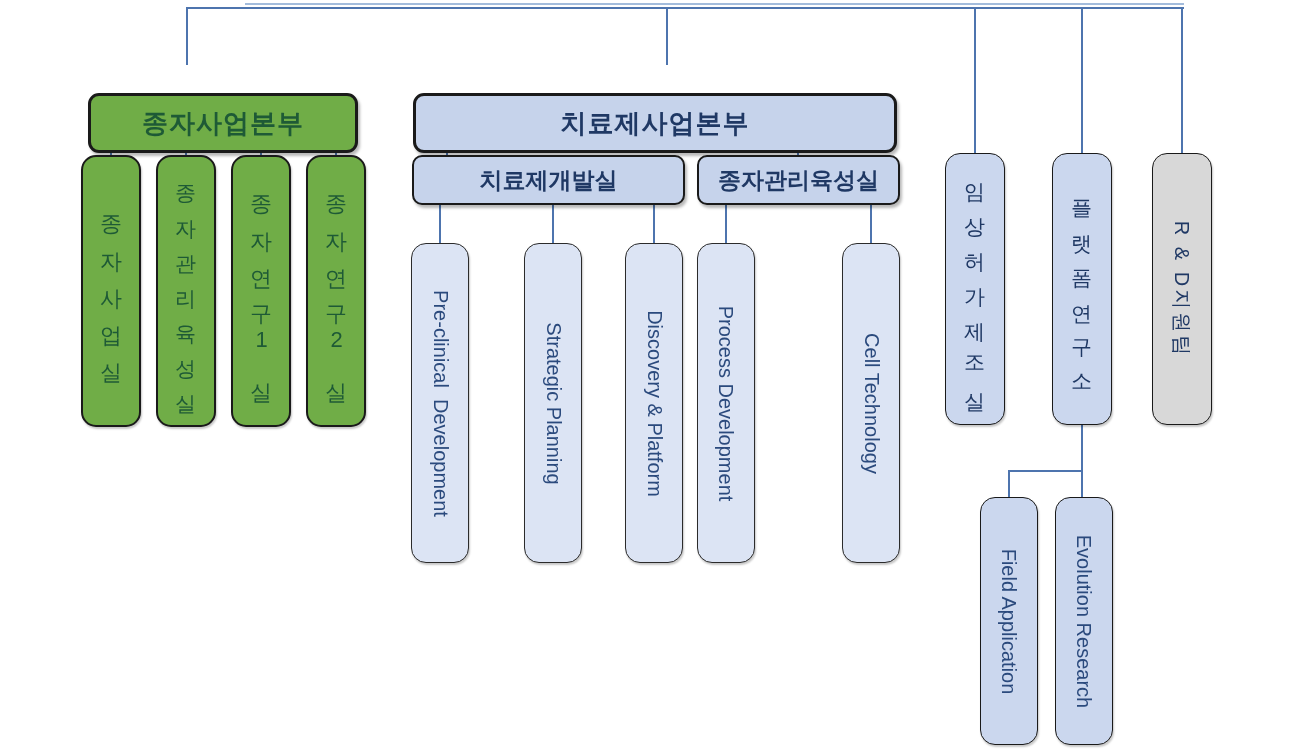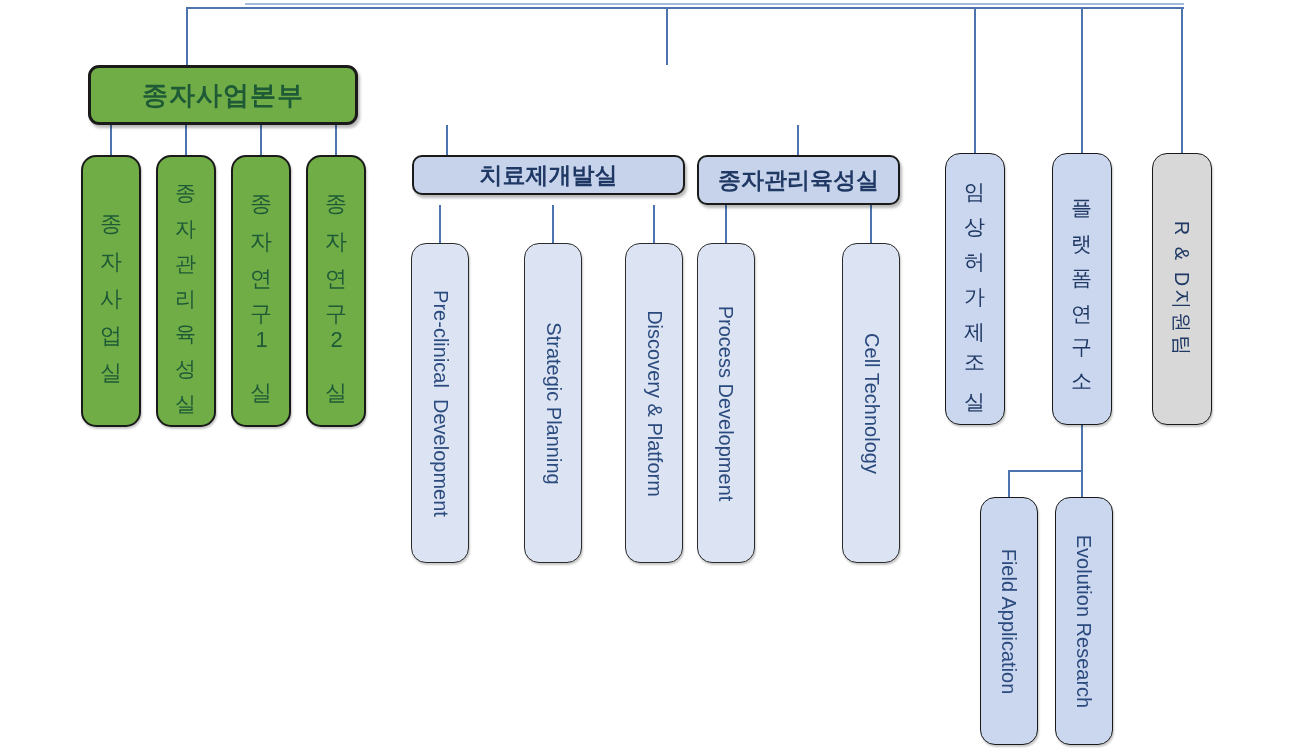--- a/index.html
+++ b/index.html
@@ -17,21 +17,21 @@
   .h-line.light{background:var(--connector-light,#A3BCDC);}
   
   .box{
     position:absolute;
     display:flex;align-items:center;justify-content:center;
     border:2px solid #1a1a1a;
     border-radius:12px;
     box-sizing:border-box;
     box-shadow:2px 3px 3px rgba(0,0,0,0.28);
   }
-  .hdr{border-width:3px;border-radius:11px;font-weight:bold;font-size:26px;letter-spacing:1px;}
+  .hdr{border-width:3px;border-radius:11px;font-weight:bold;font-size:26px;letter-spacing:1px;margin-top:28px;}
   .subhdr{border-width:2.5px;border-radius:10px;font-weight:bold;font-size:23px;}
   .green{background:var(--green-fill,#70AD47);color:var(--green-text,#1E5A36);}
   .blue{background:var(--blue-fill,#C6D3EB);color:var(--navy-text,#1F3864);}
   .blue-mid{background:var(--mid-blue-fill,#CBD7EE);color:var(--navy-text,#1F3864);}
   .blue-light{background:var(--light-blue-fill,#DCE4F4);color:var(--navy-text,#1F3864);border-width:1.5px;border-color:#2b2b2b;}
   .gray{background:var(--gray-fill,#D8D8D8);color:var(--navy-text,#1F3864);border-width:1.5px;}
   .tall{border-radius:15px;box-shadow:1px 2px 2px rgba(0,0,0,0.22);}
   
   .v-up{
     writing-mode:vertical-rl;
@@ -90,21 +90,24 @@
   <div class="box tall green" style="left:156px;top:155px;width:60px;height:272px;">
     <span class="v-up tight">종자관리육성실</span>
   </div>
   <div class="box tall green" style="left:231px;top:155px;width:60px;height:272px;">
     <span class="v-up">종자연구1실</span>
   </div>
   <div class="box tall green" style="left:306px;top:155px;width:60px;height:272px;">
     <span class="v-up">종자연구2실</span>
   </div>
 
-  <div class="box subhdr blue" style="left:412px;top:155px;width:273px;height:40px;">
+  <div class="box hdr blue" style="left:413px;top:65px;width:484px;height:60px;">
+    <span>치료제사업본부</span>
+  </div>
+  <div class="box subhdr blue" style="left:412px;top:155px;width:273px;height:50px;">
     <span>치료제개발실</span>
   </div>
   <div class="box subhdr blue" style="left:697px;top:155px;width:203px;height:50px;">
     <span>종자관리육성실</span>
   </div>
 
   <div class="box tall blue-light" style="left:411px;top:243px;width:58px;height:320px;">
     <span class="rot">Pre-clinical  Development</span>
   </div>
   <div class="box tall blue-light" style="left:524px;top:243px;width:58px;height:320px;">

